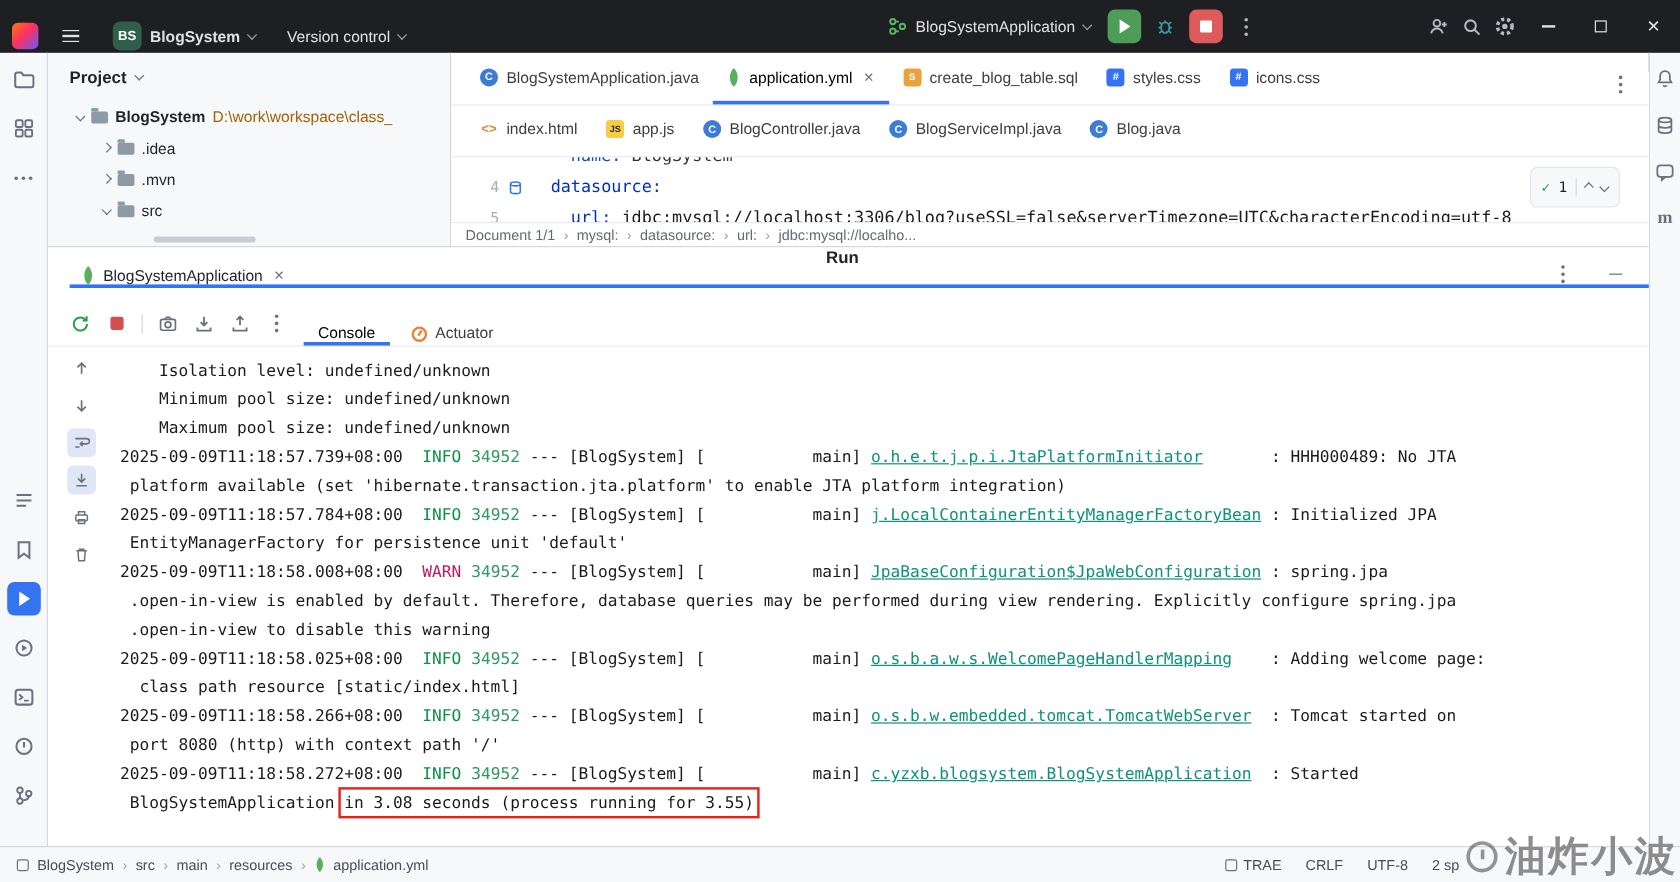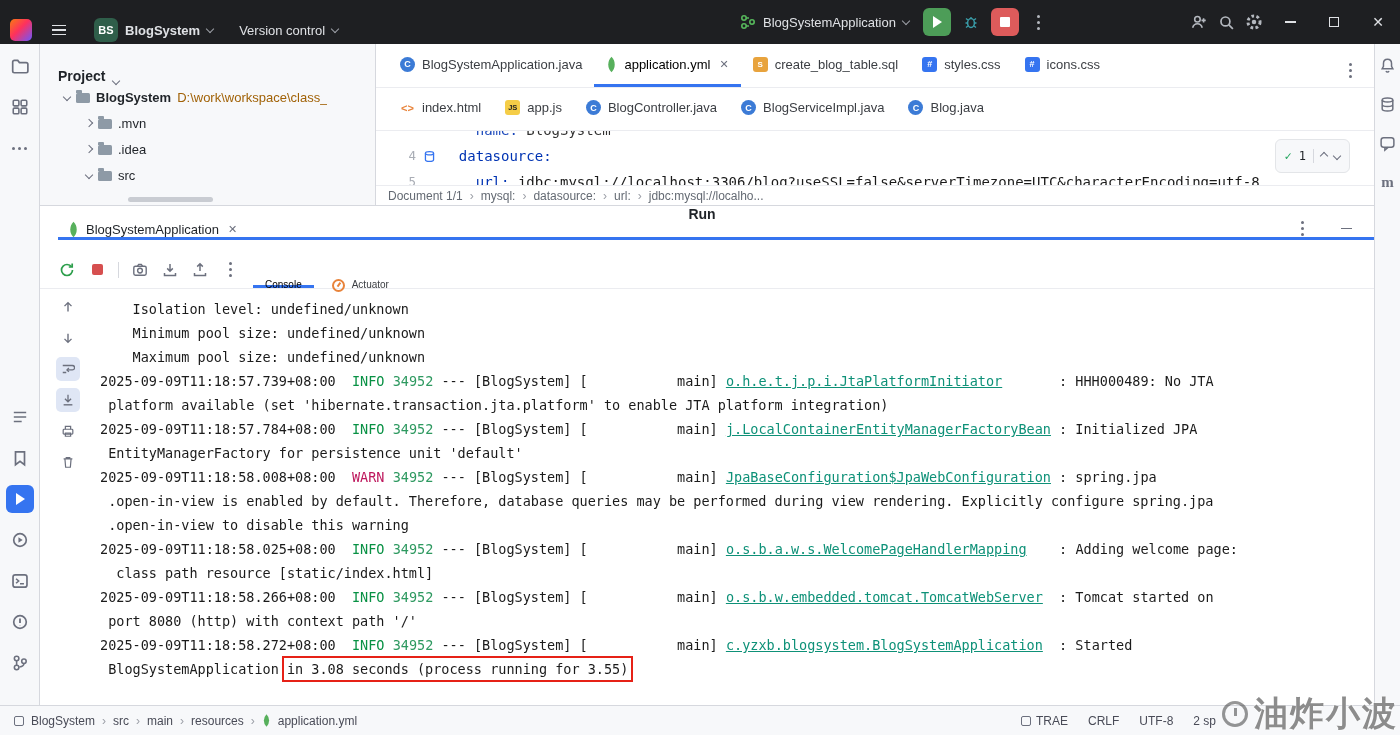--- a/index.html
+++ b/index.html
@@ -38,21 +38,21 @@
   .right-stripe { position:absolute; left:1374px; top:44px; width:26px; height:661px; background:#f7f8fa; border-left:1px solid #d6d8de; display:flex; flex-direction:column; align-items:center; padding-top:10px; gap:17px; }
   .stripe-btn { width:28px; height:28px; border:none; background:transparent; display:flex; align-items:center; justify-content:center; cursor:pointer; border-radius:6px; color:#6c707e; margin-bottom:13px; }
   .right-stripe .stripe-btn { width:22px; height:22px; margin-bottom:0; }
   .gap-big { margin-top:228px; }
   .stripe-btn.active-run { background:#3574f0; }
   .stripe-btn.active-run .tri { width:0;height:0;border-left:9px solid #fff;border-top:6px solid transparent;border-bottom:6px solid transparent;margin-left:2px; }
   .maven-m { font-weight:bold; font-size:15px; color:#6c707e; font-family:"Liberation Serif",serif; }
 
   
   .project-panel { position:absolute; left:40px; top:44px; width:335px; height:161px; background:#f7f8fa; overflow:hidden; }
-  .pp-header { height:40px; display:flex; align-items:flex-end; gap:8px; padding-left:18px; font-weight:bold; font-size:14px; }
+  .pp-header { height:40px; display:flex; align-items:center; gap:8px; padding-left:18px; font-weight:bold; font-size:14px; }
   .tree { font-size:13px; color:#1f2328; }
   .trow { display:flex; align-items:center; height:26px; gap:6px; padding-left:46px; cursor:pointer; white-space:nowrap; }
   .trow.root { padding-left:24px; }
   .trow .tchev { width:6px; height:6px; border-right:1.5px solid #6c707e; border-bottom:1.5px solid #6c707e; display:inline-block; flex:0 0 auto; }
   .tchev.exp { transform:rotate(45deg); }
   .tchev.col { transform:rotate(-45deg); }
   .fold { position:relative; width:14px; height:10px; background:#8e9aa6; border-radius:1.5px; flex:0 0 auto; margin-top:2px; }
   .fold::before { content:''; position:absolute; top:-3px; left:0; width:6px; height:3px; background:#8e9aa6; border-radius:1px 1px 0 0; }
   .root-name { font-weight:bold; }
   .root-path { color:#a16207; overflow:hidden; text-overflow:clip; max-width:165px; }
@@ -92,21 +92,21 @@
   .run-panel { position:absolute; left:40px; top:205px; width:1334px; height:500px; background:#fff; border-top:1px solid #d6d8de; }
   .rp-header { height:45px; display:flex; align-items:stretch; padding-left:18px; position:relative;flex-direction:column; }
   .rp-title { font-weight:bold; font-size:14px; align-self:center; margin-right:28px; }
   .rp-tab { display:flex; align-items:center; gap:7px; padding:0 10px; font-size:13px; border-bottom:3px solid transparent; cursor:pointer; }
   .rp-tab.active { border-bottom-color:#3574f0; }
   .rp-header-right { position:absolute; right:14px; top:0; height:45px; display:flex; align-items:center; gap:16px; color:#6c707e; }
   .rp-toolbar { height:38px; display:flex; align-items:stretch; padding-left:14px; border-bottom:1px solid #ebecf0; }
   .tool-btn { width:26px; border:none; background:transparent; display:flex; align-items:center; justify-content:center; cursor:pointer; color:#6c707e; align-self:center; height:26px; border-radius:5px; margin-right:4px; }
   .tool-sep { width:1px; height:16px; background:#d6d8de; align-self:center; margin:0 8px 0 4px; }
   .stop-sm { width:11px; height:11px; background:#d64f4f; border-radius:2px; }
-  .view-tab { display:flex; align-items:flex-start; gap:7px; padding:0 12px; font-size:10px; color:#3b3e43; border-bottom:3px solid transparent; cursor:pointer; margin-left:6px;margin-top:28px; }
+  .view-tab { display:flex; align-items:flex-end; gap:7px; padding:0 12px; font-size:13px; color:#3b3e43; border-bottom:3px solid transparent; cursor:pointer; margin-left:6px;margin-top:28px; }
   .view-tab.active { color:#000; border-bottom-color:#3574f0; }
   .gauge { width:13px; height:13px; border-radius:50%; border:2px solid #e8833a; position:relative; }
   .gauge::after { content:''; position:absolute; left:4px; top:1px; width:1.6px; height:5px; background:#e8833a; transform:rotate(35deg); }
   .rp-body { position:relative; height:417px; }
   .rp-rail { position:absolute; left:0; top:6px; width:56px; display:flex; flex-direction:column; align-items:center; gap:7px; }
   .rail-btn { width:24px; height:24px; border:none; background:transparent; display:flex; align-items:center; justify-content:center; cursor:pointer; color:#6c707e; border-radius:5px; }
   .rail-btn.sel { background:#dfe6f5; }
   .console { position:absolute; left:60px; top:0; right:4px; bottom:0; padding-top:8px; font-family:"DejaVu Sans Mono","Liberation Mono",monospace; font-size:13.5px; line-height:24px; white-space:pre; color:#1b1b1b; overflow:hidden; }
   .sg-info { color:#089144; }
   .sg-warn { color:#be185d; }
@@ -310,26 +310,26 @@
   <div class="tree" id="project-tree">
       <div class="trow root">
         <span class="tchev exp"></span>
         <span class="fold"></span>
         <span class="root-name">BlogSystem</span>
         <span class="root-path">D:\work\workspace\class_</span>
       </div>
       <div class="trow">
         <span class="tchev col"></span>
         <span class="fold"></span>
-        <span>.mvn</span>
+        <span>.idea</span>
       </div>
       <div class="trow">
         <span class="tchev col"></span>
         <span class="fold"></span>
-        <span>.idea</span>
+        <span>.mvn</span>
       </div>
       <div class="trow">
         <span class="tchev exp"></span>
         <span class="fold"></span>
         <span>src</span>
       </div>
     </div>
   <div class="hthumb"></div>
 </section>
 

